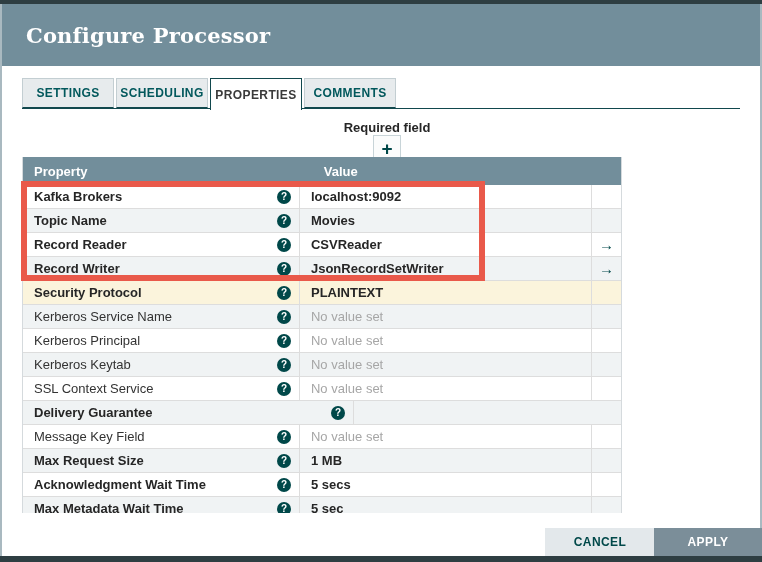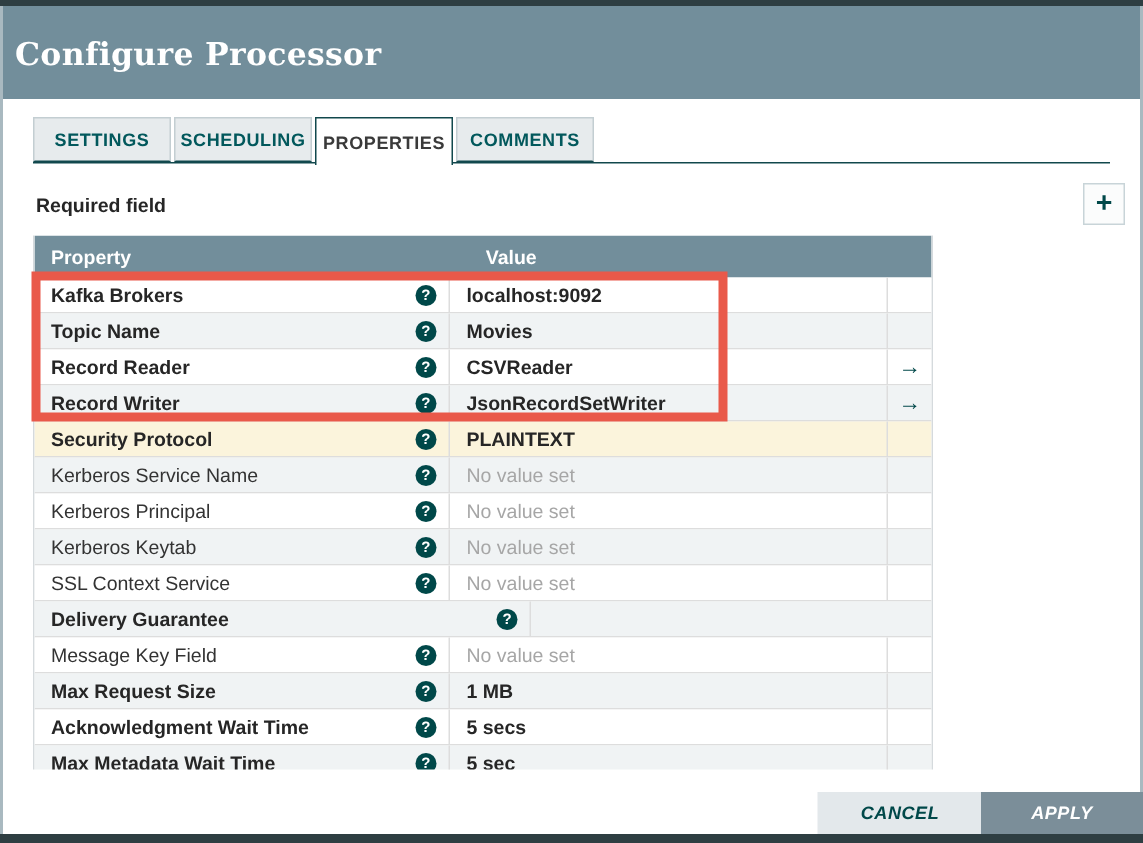--- a/index.html
+++ b/index.html
@@ -10,21 +10,21 @@
     position:relative;
   }
   .dialog {
     position:absolute; top:4px; bottom:6px; left:0; right:0;
     background:#fff;
     border-left:2px solid #a9b9c0; border-right:2px solid #a9b9c0;
   }
   
   .dlg-header {
     position:absolute; top:0; left:0; right:0; height:62px;
-    background:#728e9b; display:flex; align-items:center; padding-left:8px;
+    background:#728e9b; display:flex; align-items:center; padding-left:24px;
   }
   .dlg-title {
     font-family:"DejaVu Serif", serif; font-weight:bold;
     font-size:21px; color:#ffffff; letter-spacing:0.2px;
   }
   
   .tabs {
     position:absolute; top:74px; left:20px; right:20px; height:31px;
   }
   .tabs .underline {
@@ -38,21 +38,21 @@
     cursor:pointer; z-index:1;
   }
   .tab.active {
     background:#ffffff; color:#3a3a3a;
     border:1px solid #11484d; border-bottom:none;
     height:32px; z-index:3;
   }
   
   .required-row {
     position:absolute; top:116px; left:22px; right:10px; height:32px;
-    display:flex; align-items:center; justify-content:space-between;
+    display:flex; align-items:center; justify-content:space-between;flex-direction:column;
   }
   .required-label { font-size:13px; font-weight:bold; color:#262626; }
   .add-btn {
     width:28px; height:28px; background:#fbfcfc; border:1px solid #c8d4d8;
     color:#004849; font-size:19px; font-weight:bold; line-height:26px;
     text-align:center; cursor:pointer;
   }
   
   .table-wrap {
     position:absolute; top:153px; left:20px; width:600px; height:356px;
@@ -65,21 +65,21 @@
   }
   .th-property { width:330px; padding-left:11px; }
   .th-value { width:351px; padding-left:11px; }
   .prop-row {
     display:flex; height:24px; align-items:center; background:#fff;
     border-bottom:1px solid #dddddd;
   }
   .prop-row:nth-child(even) { background:#f0f3f4; }
   .prop-row.highlight { background:#fbf4dc; }
   .cell-name {
-    width:330px; display:flex; align-items:flex-end; justify-content:space-between;
+    width:330px; display:flex; align-items:center; justify-content:space-between;
     padding:0 8px 0 11px; color:#333;gap:12px;
   }
   .cell-name .pname.req { font-weight:bold; color:#262626; }
   .help-icon {
     flex:0 0 auto; width:14px; height:14px; border-radius:50%;
     background:#004849; color:#fff; font-size:10px; font-weight:bold;
     display:flex; align-items:center; justify-content:center; cursor:pointer;
   }
   .cell-value {
     width:351px; padding-left:11px; color:#333;
@@ -95,21 +95,21 @@
   .goto-arrow { color:#004849; font-size:15px; font-weight:bold; cursor:pointer; line-height:1; }
   
   .annotation-rect {
     position:absolute; left:19px; top:177px; width:464px; height:100px;
     border:6px solid #e9594a; z-index:5; pointer-events:none;
   }
   
   .footer-btn {
     position:absolute; bottom:0; height:28px;
     font-size:12px; font-weight:bold; letter-spacing:0.4px;
-    border:none; cursor:pointer; font-family:"Liberation Sans", sans-serif;font-style:italic;
+    border:none; cursor:pointer; font-family:"Liberation Sans", sans-serif;
   }
   .cancel-btn { right:105px; width:110px; background:#e3e8eb; color:#004849; }
   .apply-btn  { right:-2px;  width:108px; background:#7b8e99; color:#ffffff; }
 </style>
 </head>
 <body>
 
 <div class="dialog">
 
   <div class="dlg-header">

